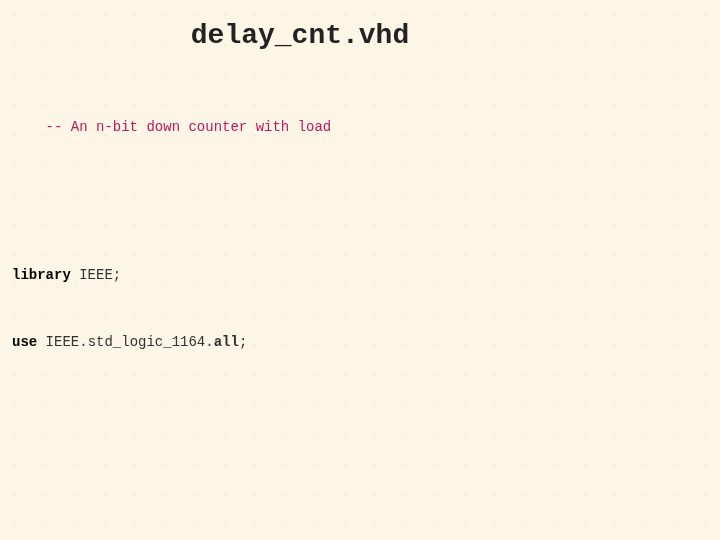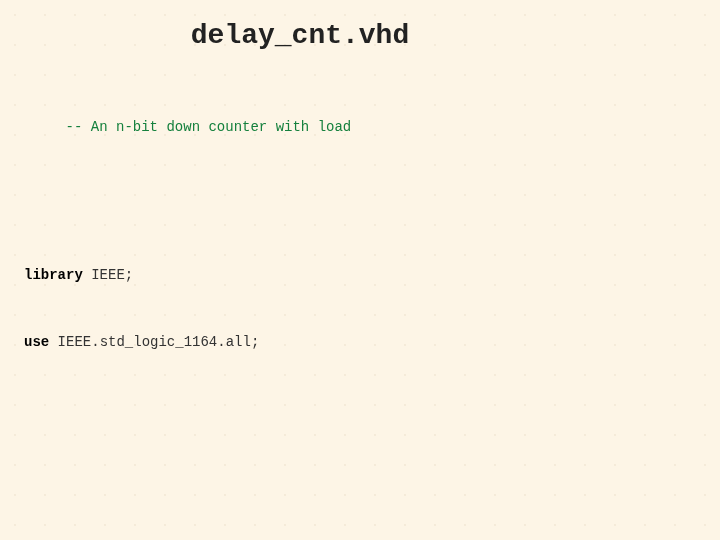--- a/index.html
+++ b/index.html
@@ -27,52 +27,51 @@
       background-size: 30px 30px;
       pointer-events: none;
       z-index: 0;
     }
 
     .page-container {
       position: relative;
       z-index: 1;
       width: 600px;
       height: 540px;
-      padding: 20px 24px;
+      padding: 20px 12px;
     }
 
     .title {
       text-align: center;
       font-size: 28px;
       font-weight: bold;
       color: #222;
       margin-bottom: 20px;
       font-family: 'Courier New', Courier, monospace;
     }
 
     .code-block {
       font-size: 14px;
       line-height: 1.6;
       color: #333;
       white-space: pre;
     }
 
     .comment {
-      color: #15803d;
-      margin-left: 8px;
+      color: #be185d;
     }
 
     .keyword {
       font-weight: bold;
       color: #000;
       text-align: center;
     }
 
     .bold-keyword {
-      font-weight: normal;
+      font-weight: bold;
     }
 
     .spacer {
       height: 14px;
     }
   </style>
 </head>
 <body>
 
 <div class="page-container">

